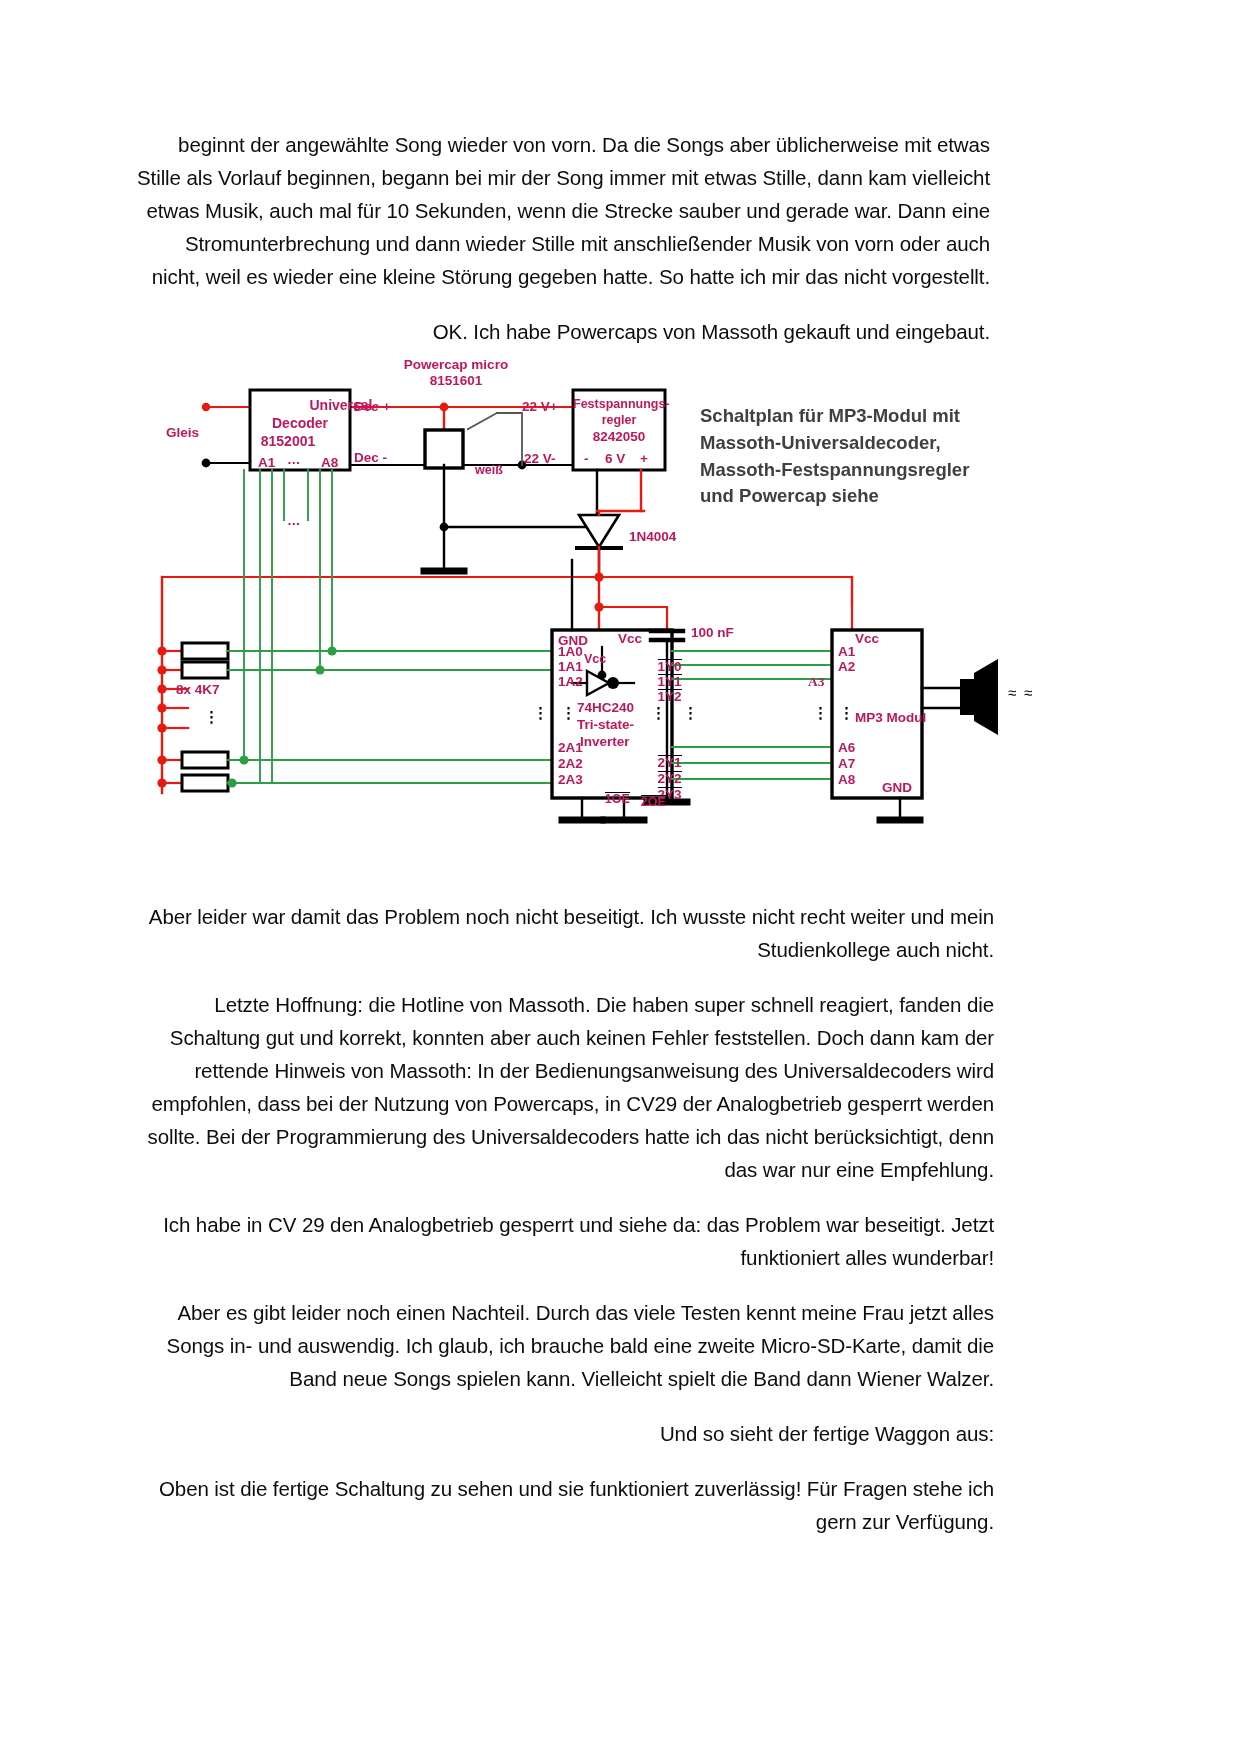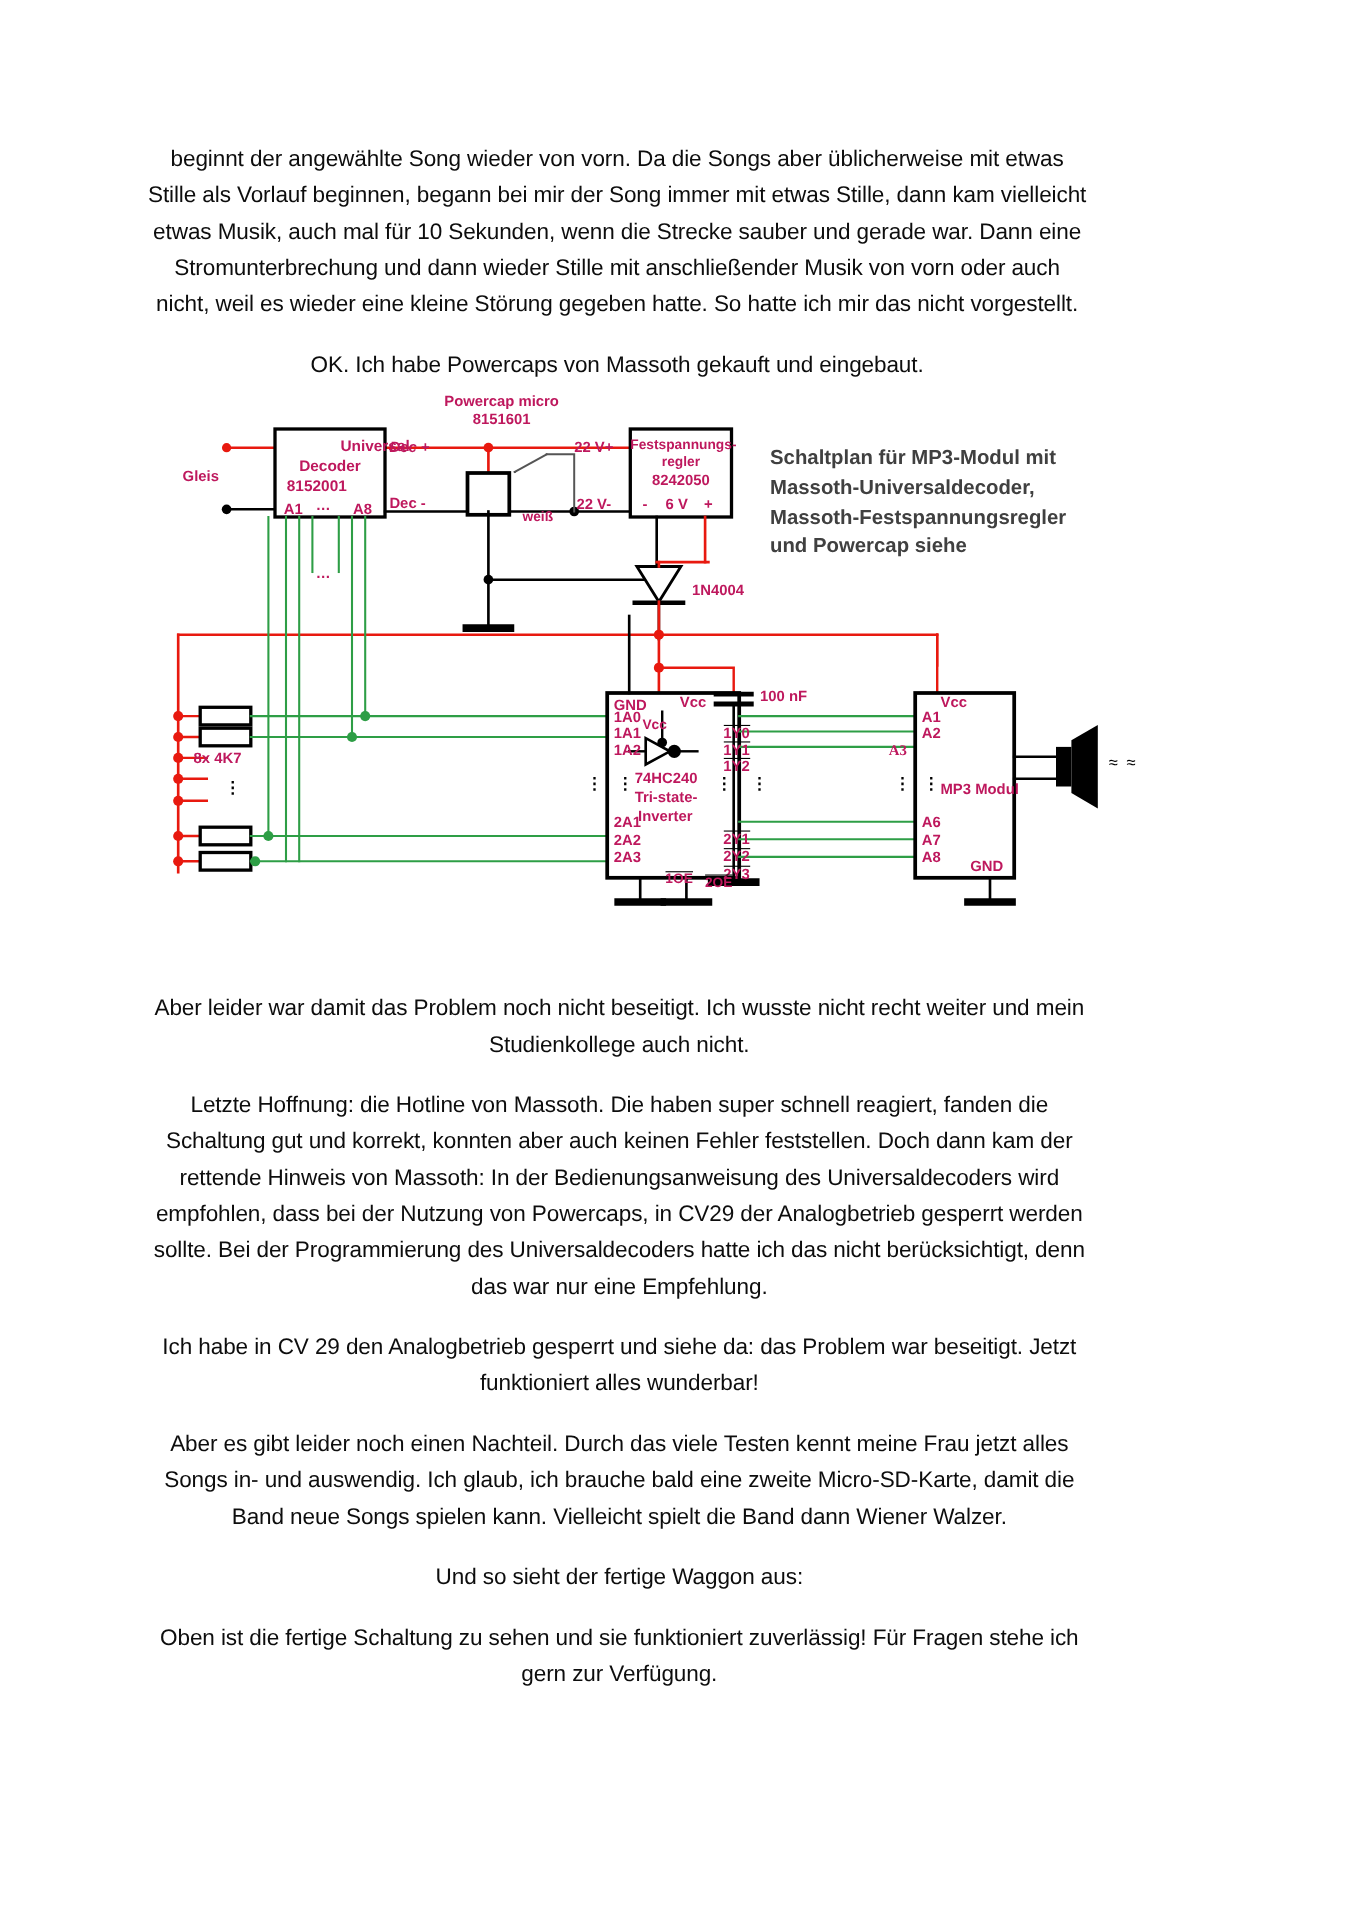--- a/index.html
+++ b/index.html
@@ -22,21 +22,21 @@
     left: 132px;
     top: 128px;
     width: 858px;
   }
   p.para {
     margin: 0 0 22px 0;
     font-size: 20.5px;
     line-height: 33px;
     color: #0d0d0d;
     letter-spacing: -0.1px;
-    text-align: center;
+    text-align: right;
   }
   
   .figure {
     position: absolute;
     left: 132px;
     top: 355px;
     width: 960px;
     height: 500px;
   }
   .fig-svg { display:block; }

